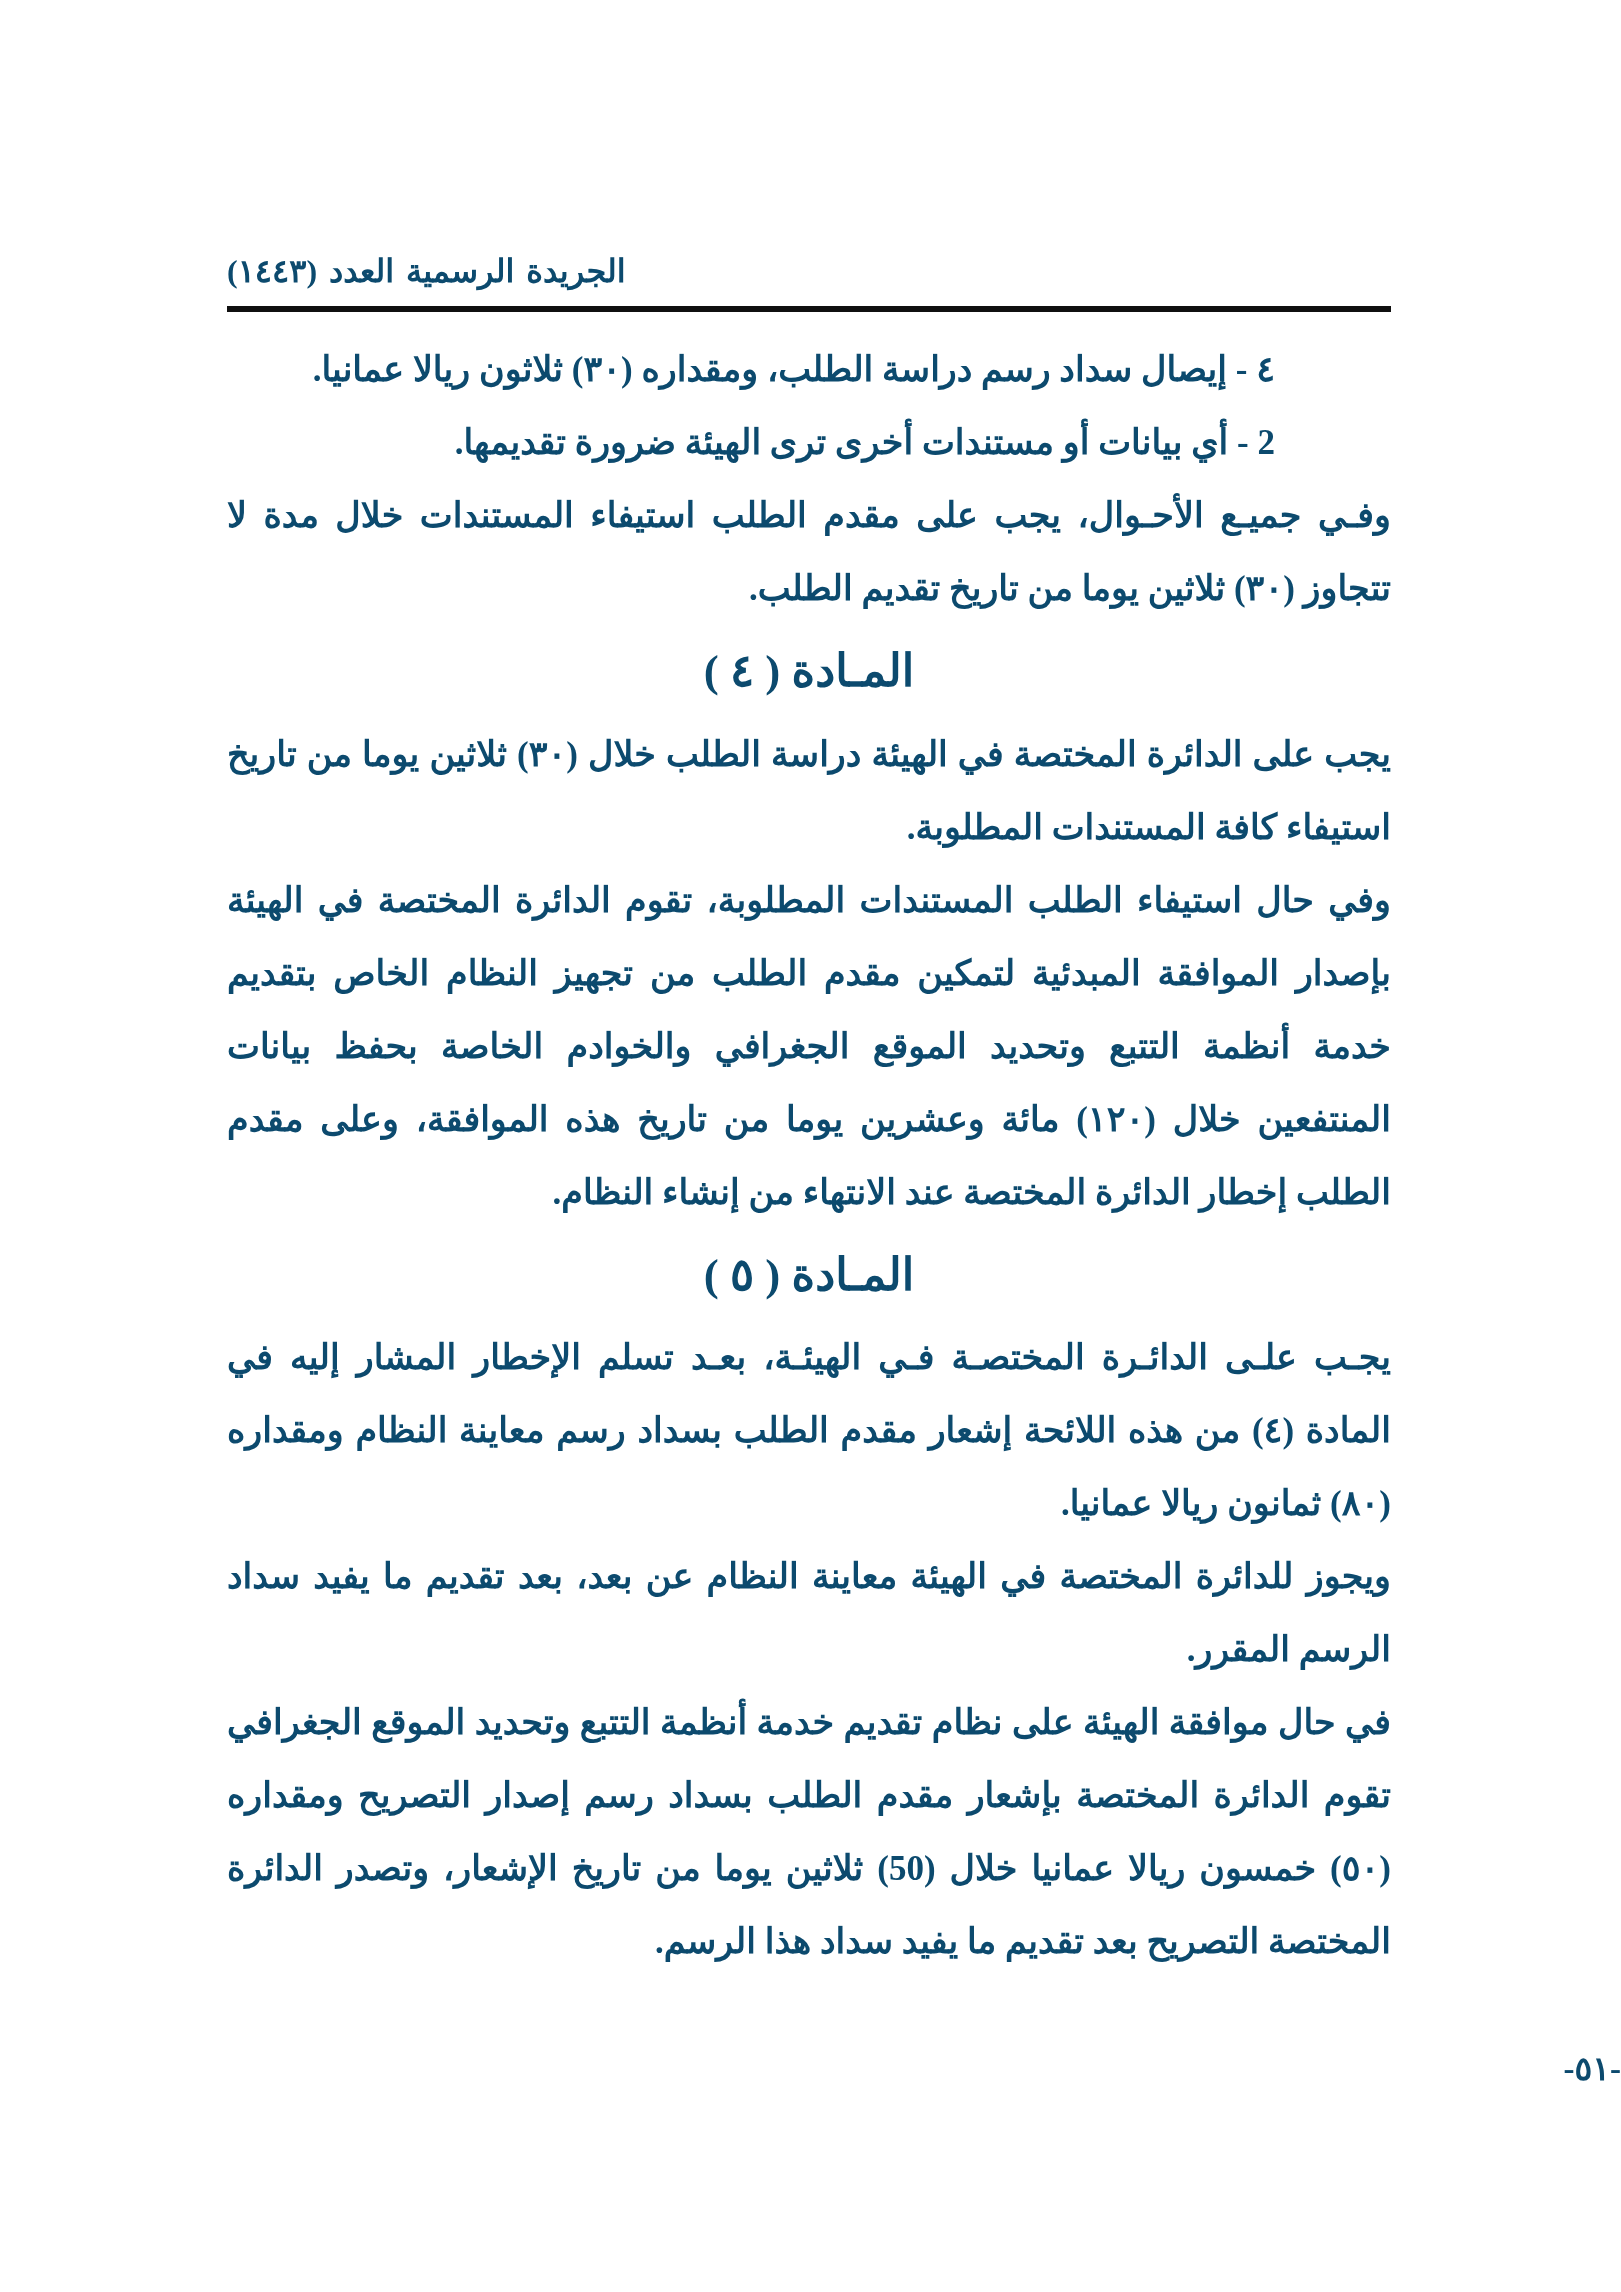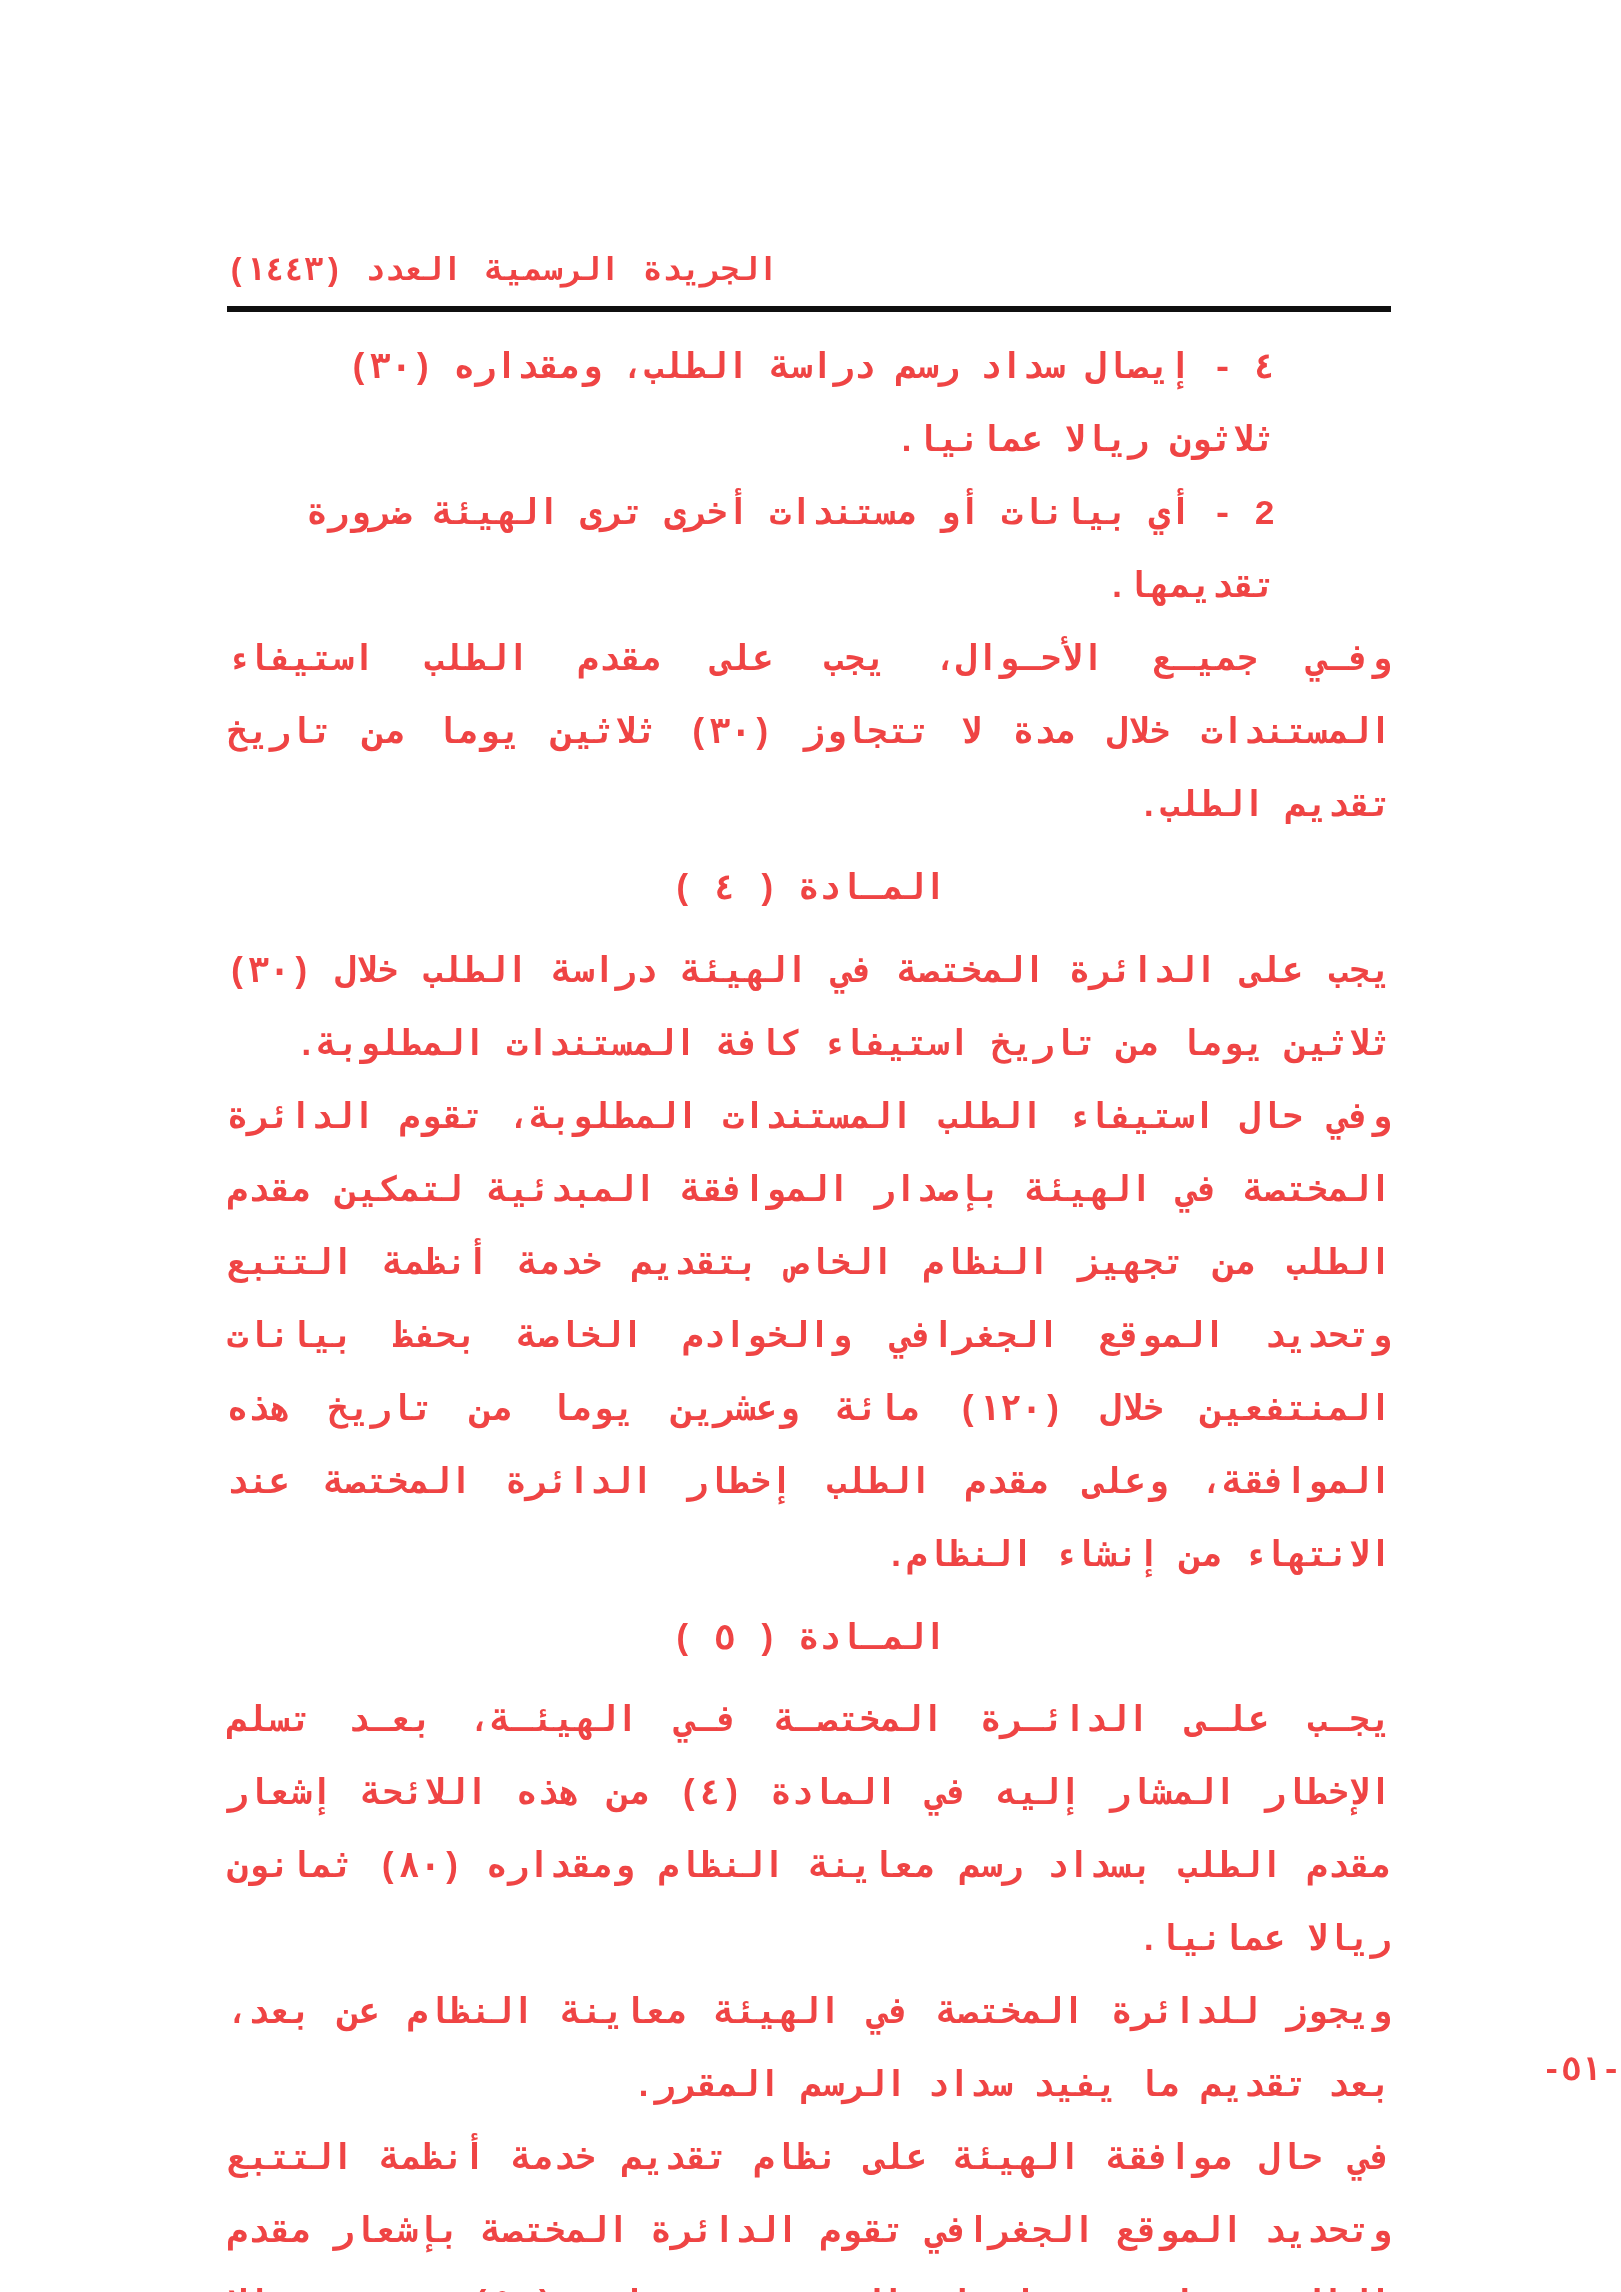--- a/index.html
+++ b/index.html
@@ -7,22 +7,22 @@
     padding: 0;
     background: #e8e8e8;
   }
   .page {
     position: relative;
     width: 1621px;
     height: 2293px;
     margin: 0 auto;
     background: #ffffff;
     overflow: hidden;
-    font-family: Liberation Mono, monospace;
-    color: #ef4444;
+    font-family: Liberation Serif, serif;
+    color: #0c4a6e;
   }
   .content {
     position: absolute;
     left: 227px;
     top: 249px;
     width: 1164px;
     direction: rtl;
   }
   .gazette-header {
     direction: rtl;
@@ -48,21 +48,21 @@
   .list-item {
     margin: 0;
     padding-right: 116px;      
     text-align: right;
   }
   .para {
     margin: 0;
   }
   .article-heading {
     margin: 9.8px 0;
-    font-size: 35px;
+    font-size: 45px;
     font-weight: 700;
     text-align: center;
     line-height: 73px;
   }
   .page-number {
     position: absolute;
     top: 2049px;
     left: 0;
     width: 100%;
     text-align: right;

